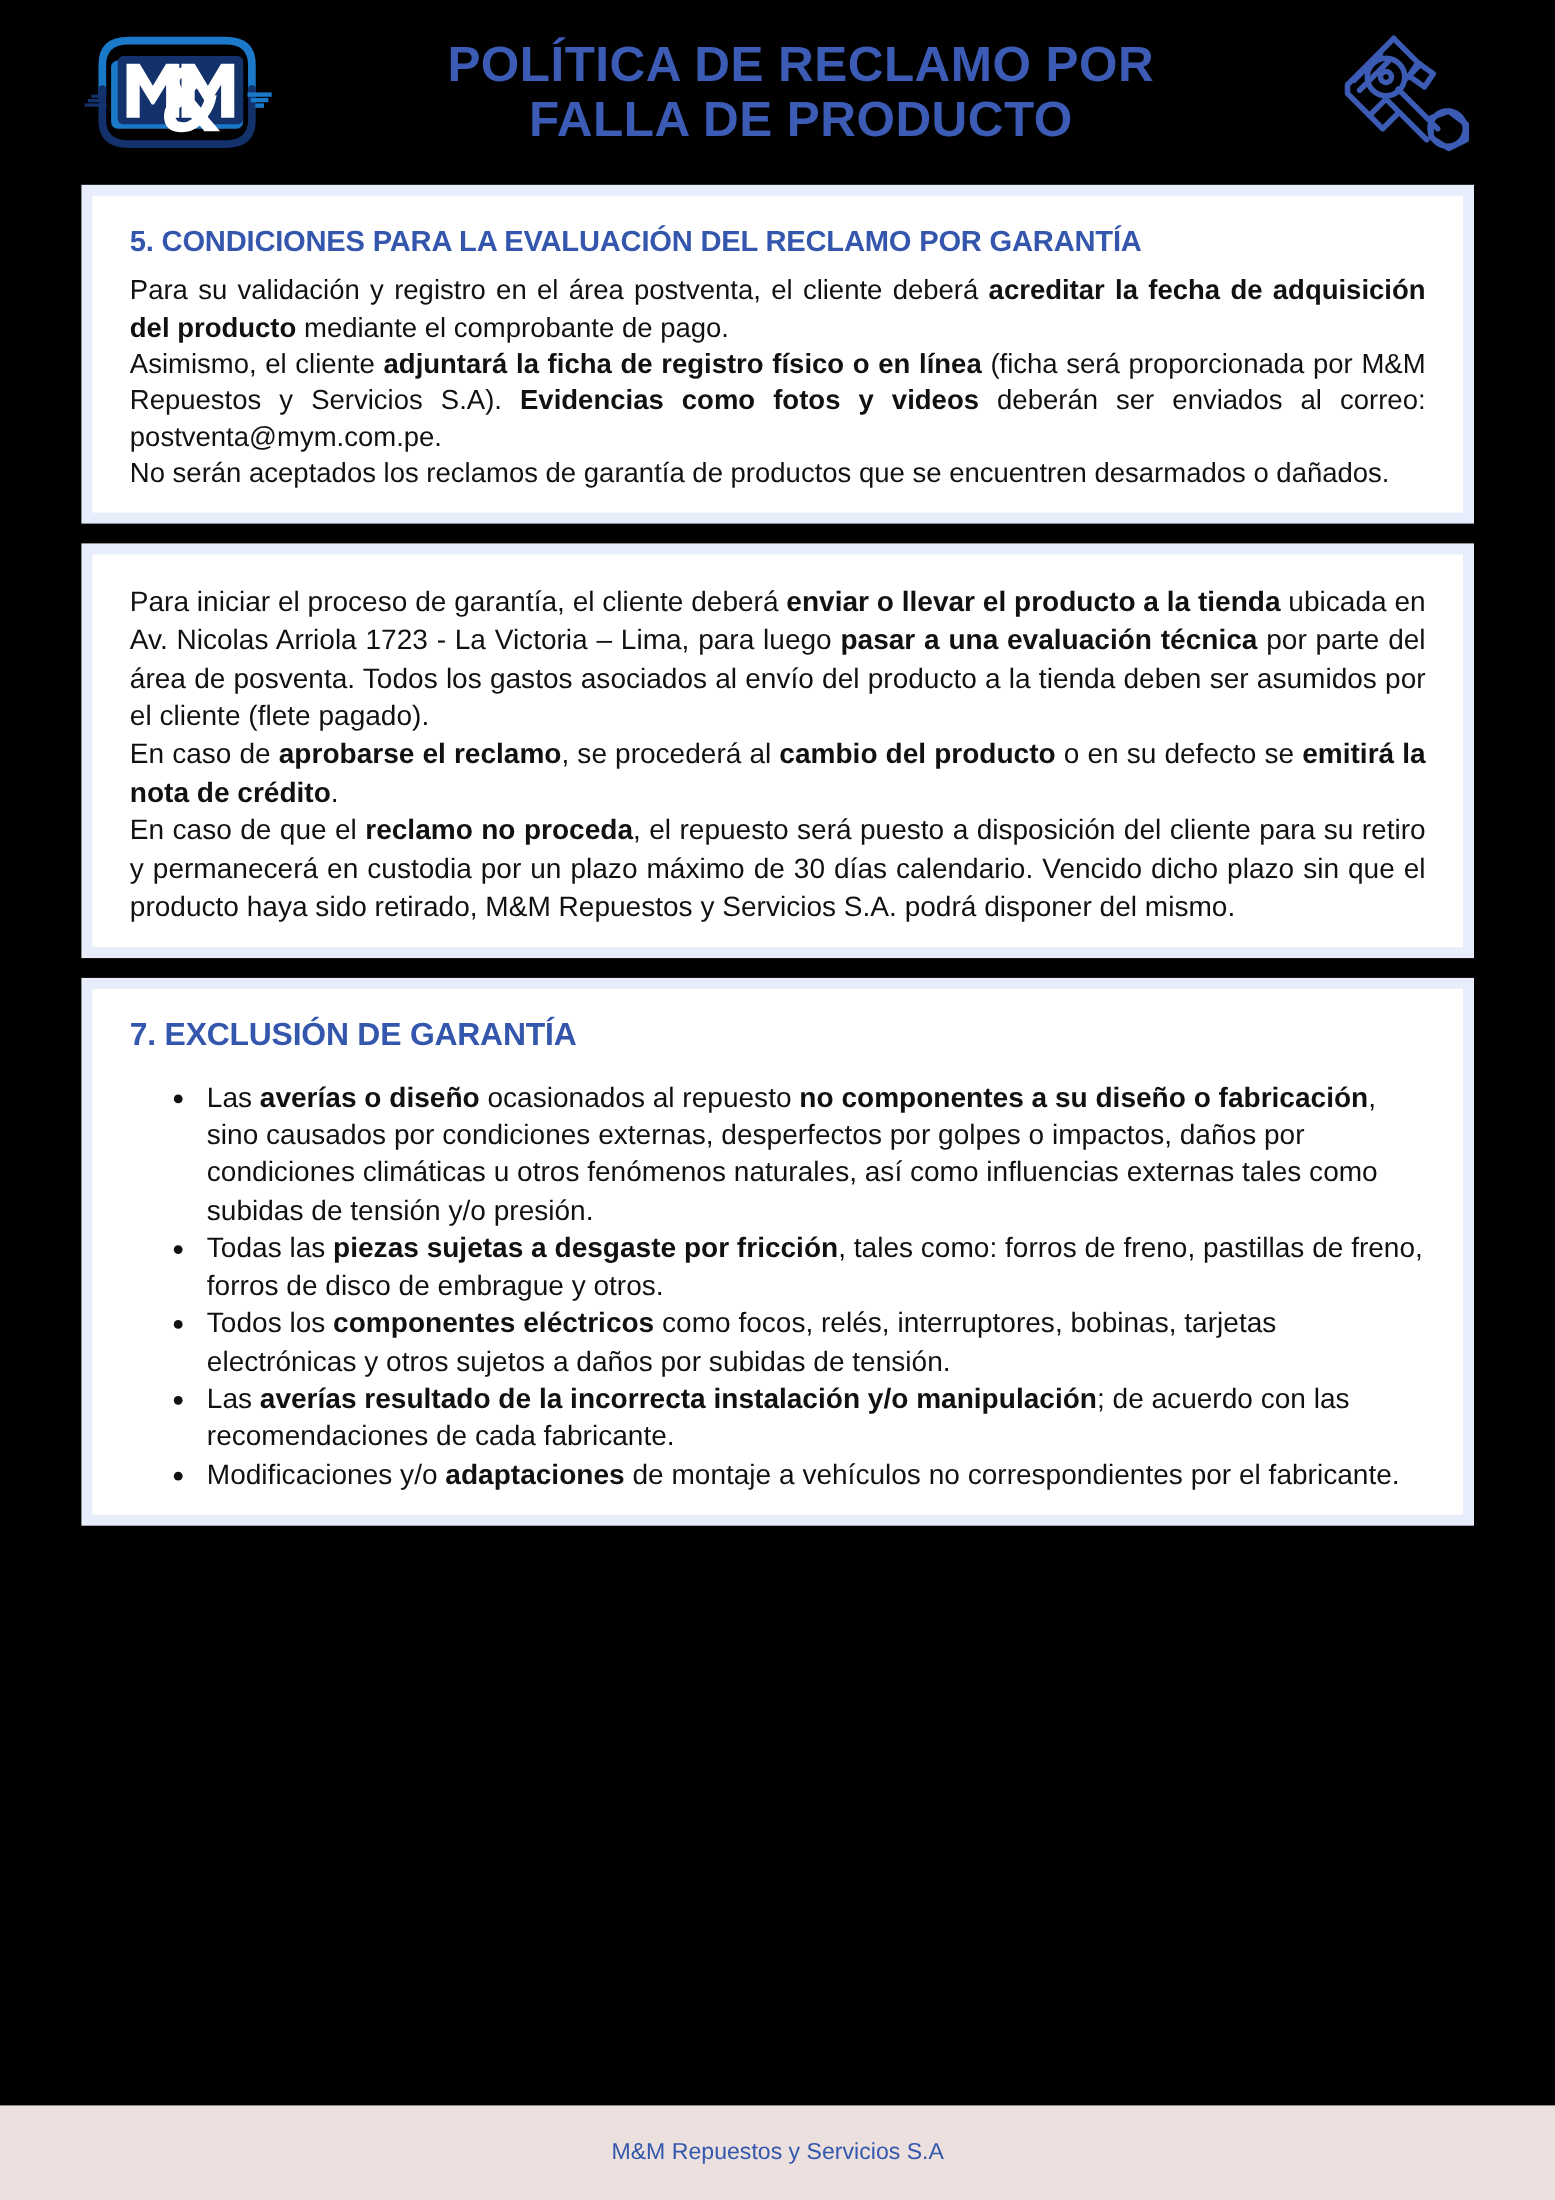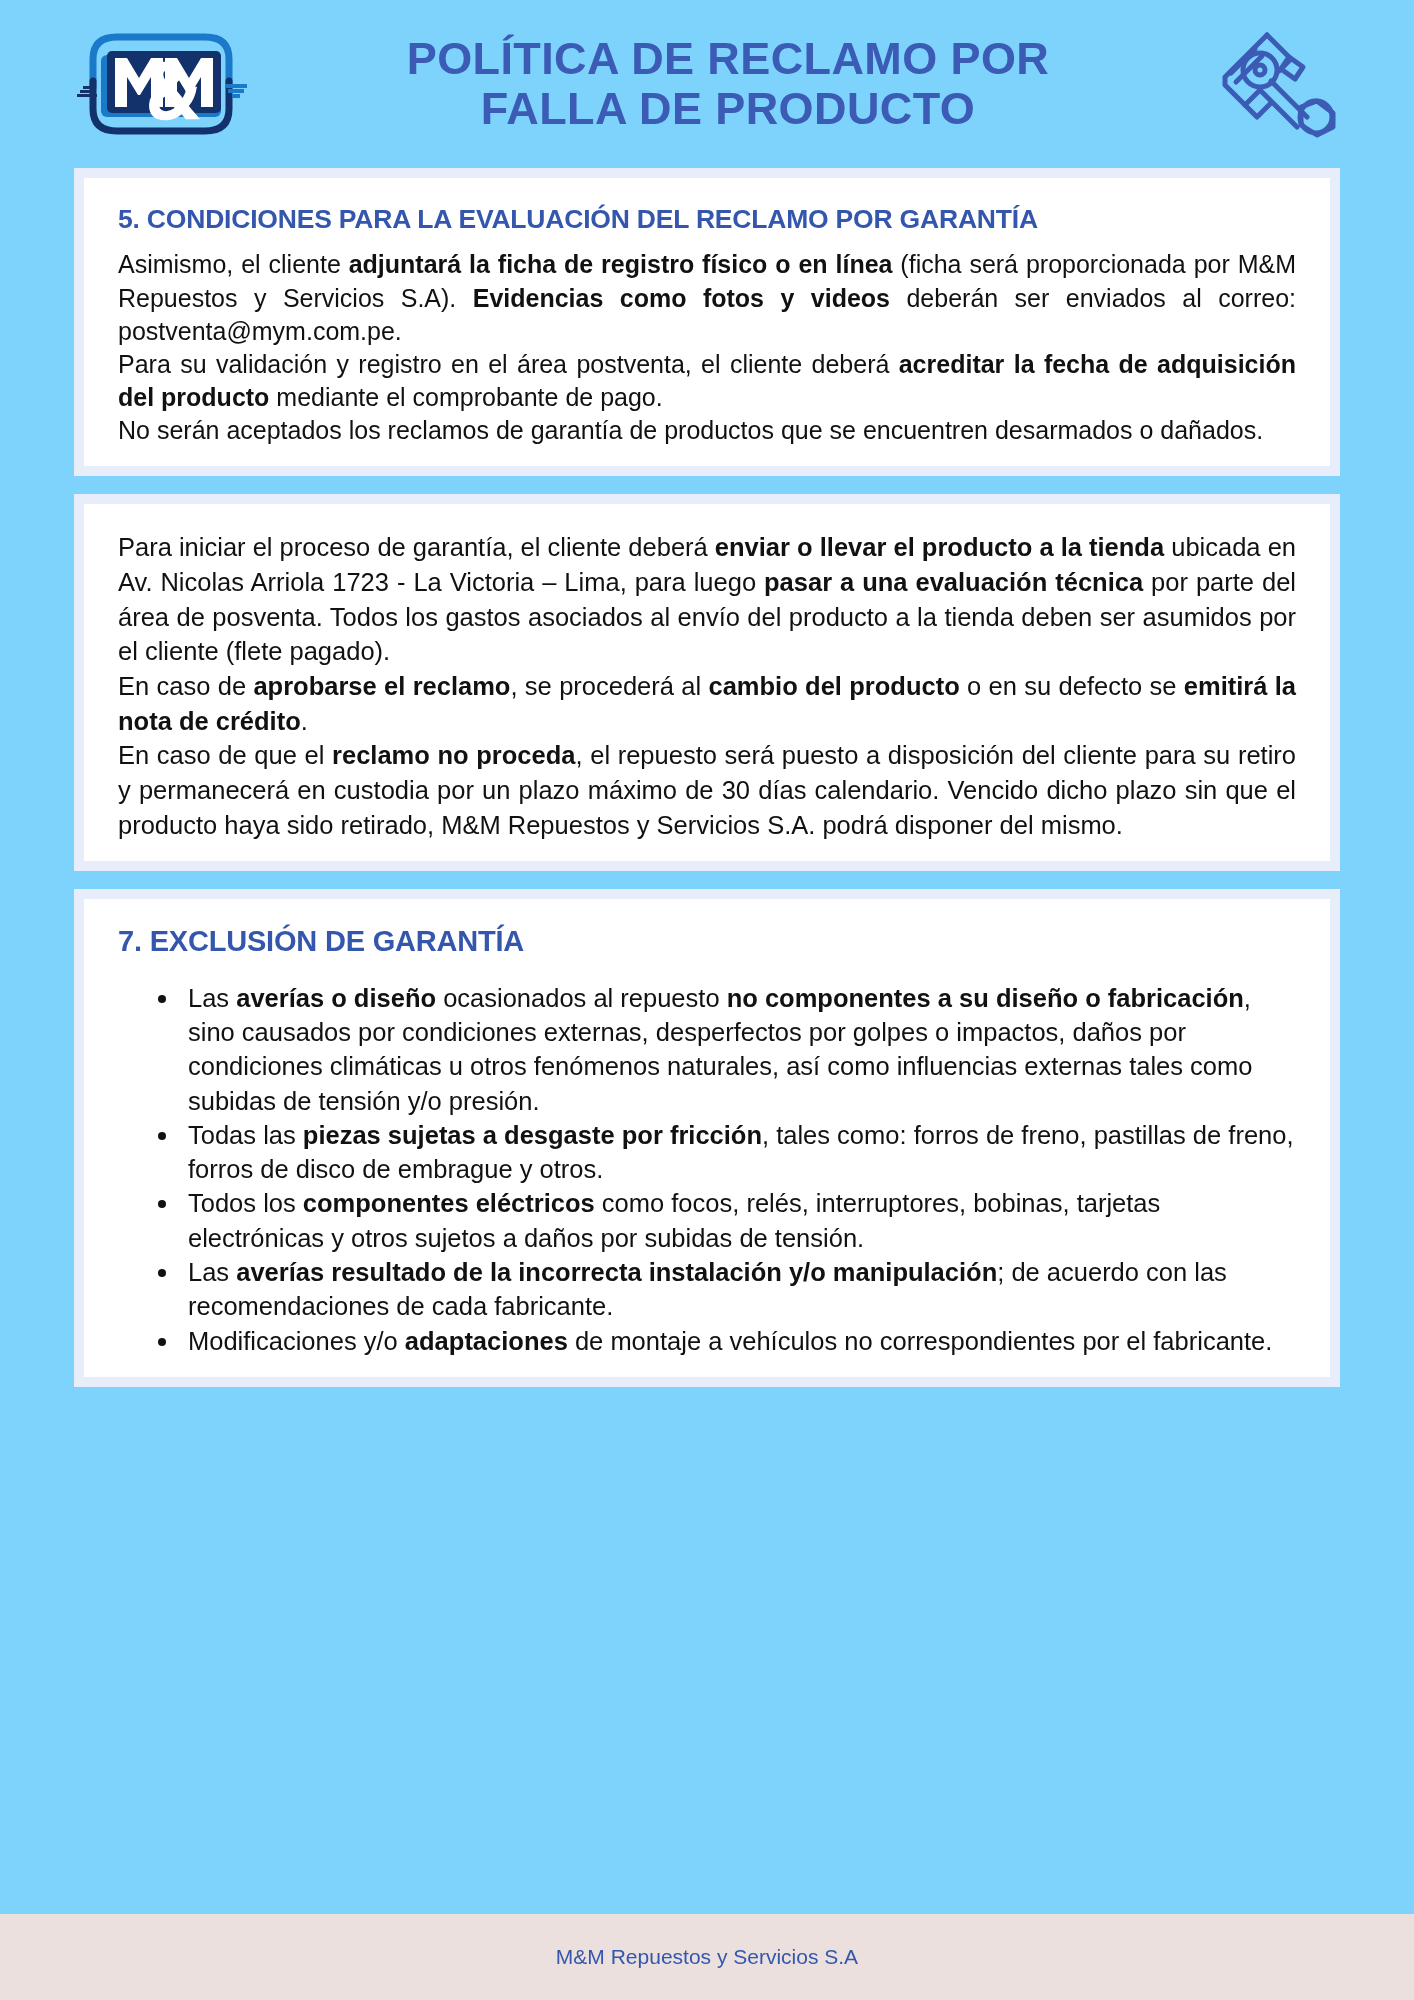--- a/index.html
+++ b/index.html
@@ -12,21 +12,21 @@
   body {
     background: #ebe0de;
     font-family: "Liberation Sans", sans-serif;
     overflow: hidden;
   }
 
   .page {
     position: relative;
     width: 1414px;
     height: 2000px;
-    background: #7dd3fc;
+    background: #000000;
     display: flex;
     flex-direction: column;
   }
 
   
   .header {
     height: 168px;
     flex: 0 0 168px;
     display: flex;
     align-items: center;
@@ -233,22 +233,22 @@
       </svg>
     </div>
   </div>
 
   <div class="content">
 
     <div class="card sec5">
       <div class="card-inner">
         <div class="sec-title">5. CONDICIONES PARA LA EVALUACIÓN DEL RECLAMO POR GARANTÍA</div>
         <div class="body-text">
+          <p>Para su validación y registro en el área postventa, el cliente deberá <b>acreditar la fecha de adquisición del producto</b> mediante el comprobante de pago.</p>
           <p>Asimismo, el cliente <b>adjuntará la ficha de registro físico o en línea</b> (ficha será proporcionada por M&amp;M Repuestos y Servicios S.A). <b>Evidencias como fotos y videos</b> deberán ser enviados al correo: postventa@mym.com.pe.</p>
-          <p>Para su validación y registro en el área postventa, el cliente deberá <b>acreditar la fecha de adquisición del producto</b> mediante el comprobante de pago.</p>
           <p class="last">No serán aceptados los reclamos de garantía de productos que se encuentren desarmados o dañados.</p>
         </div>
       </div>
     </div>
 
     <div class="card sec6">
       <div class="card-inner">
         <div class="body-text">
           <p>Para iniciar el proceso de garantía, el cliente deberá <b>enviar o llevar el producto a la tienda</b> ubicada en Av. Nicolas Arriola 1723 - La Victoria – Lima, para luego <b>pasar a una evaluación técnica</b> por parte del área de posventa. Todos los gastos asociados al envío del producto a la tienda deben ser asumidos por el cliente (flete pagado).</p>
           <p>En caso de <b>aprobarse el reclamo</b>, se procederá al <b>cambio del producto</b> o en su defecto se <b>emitirá la nota de crédito</b>.</p>

